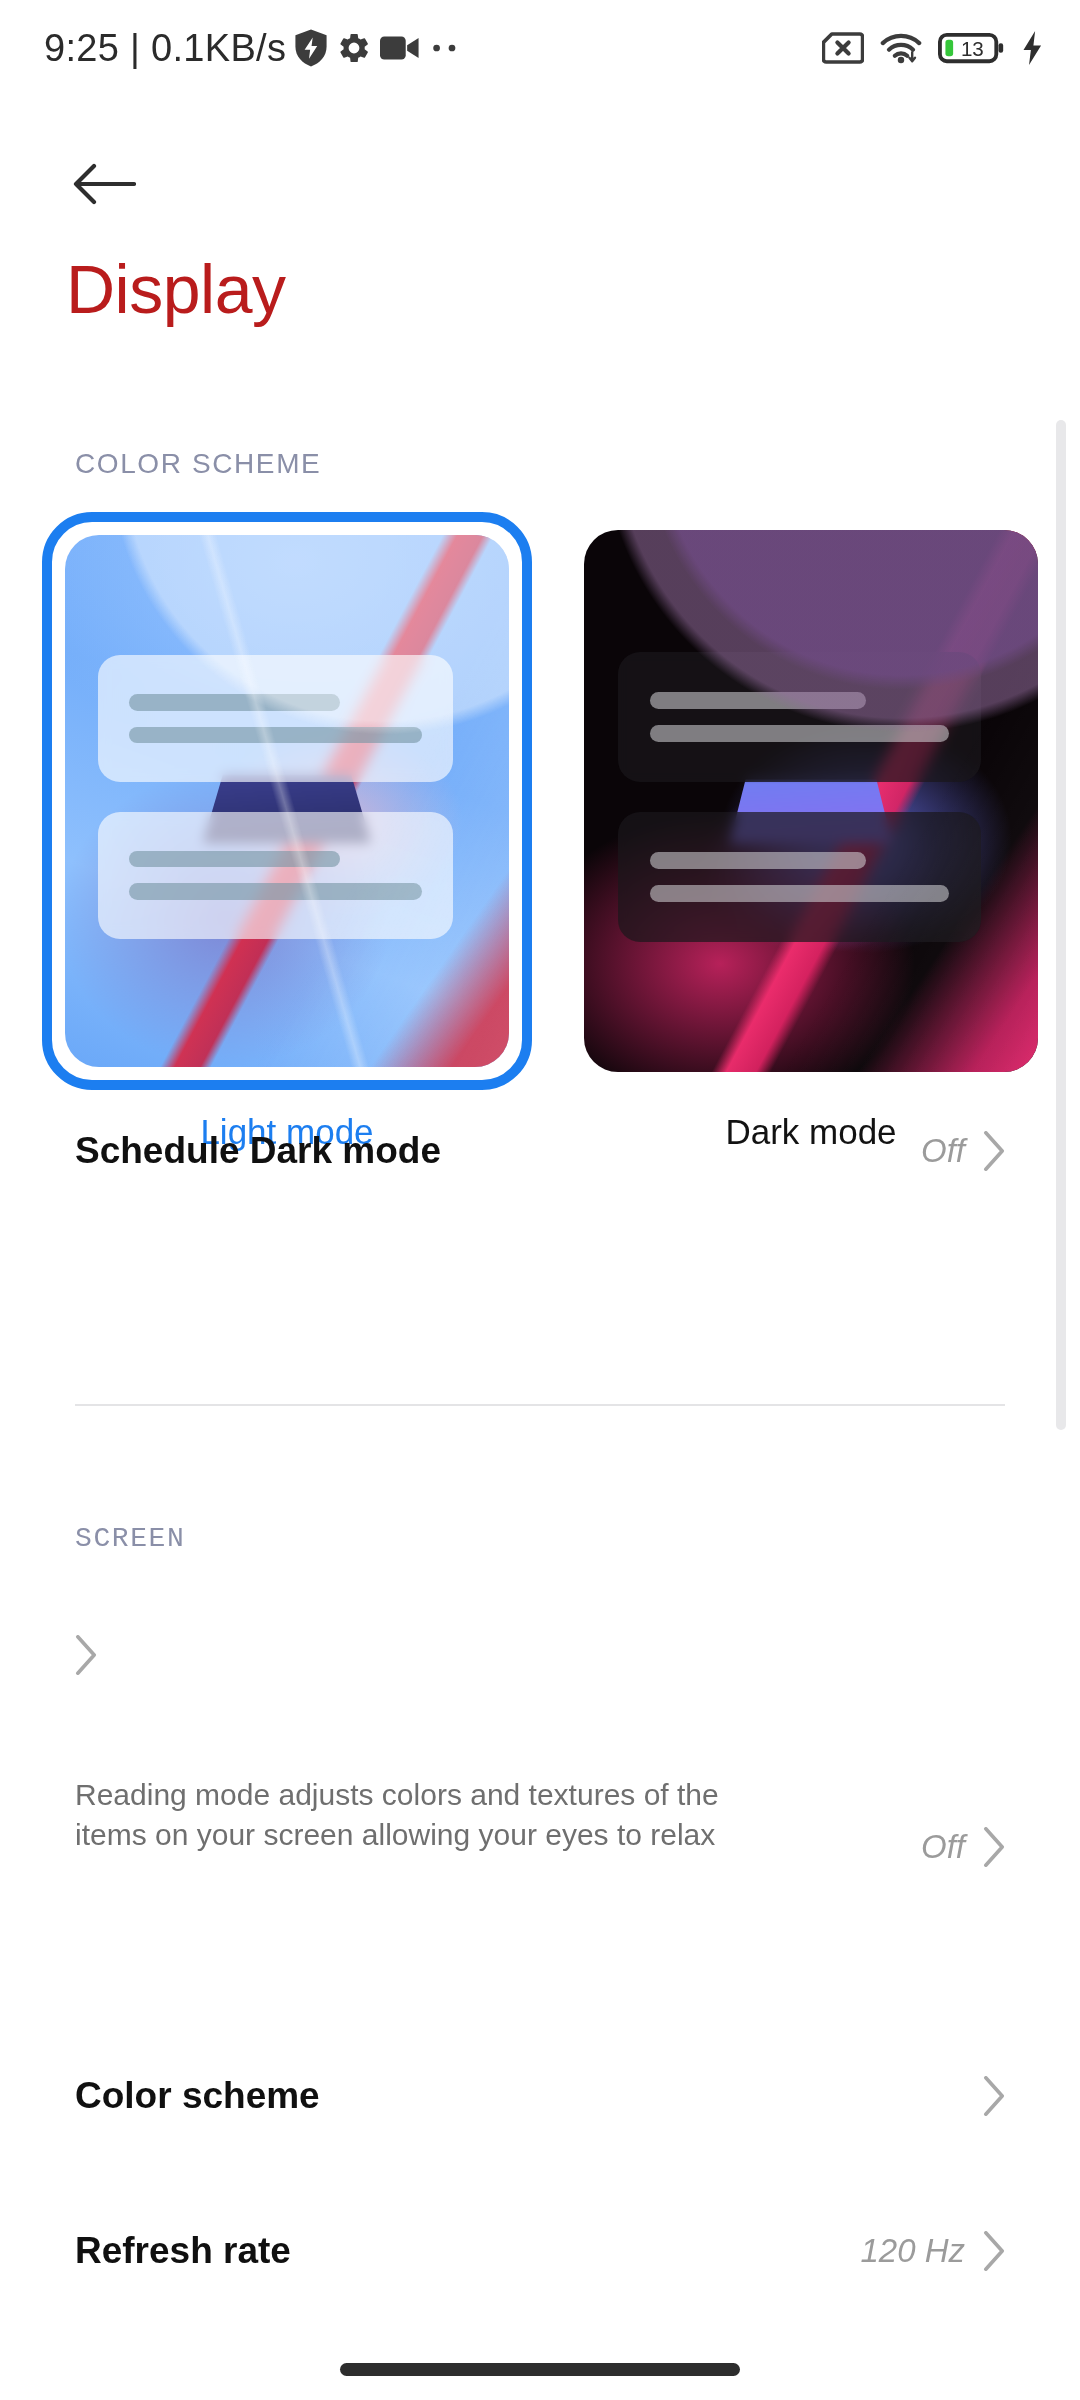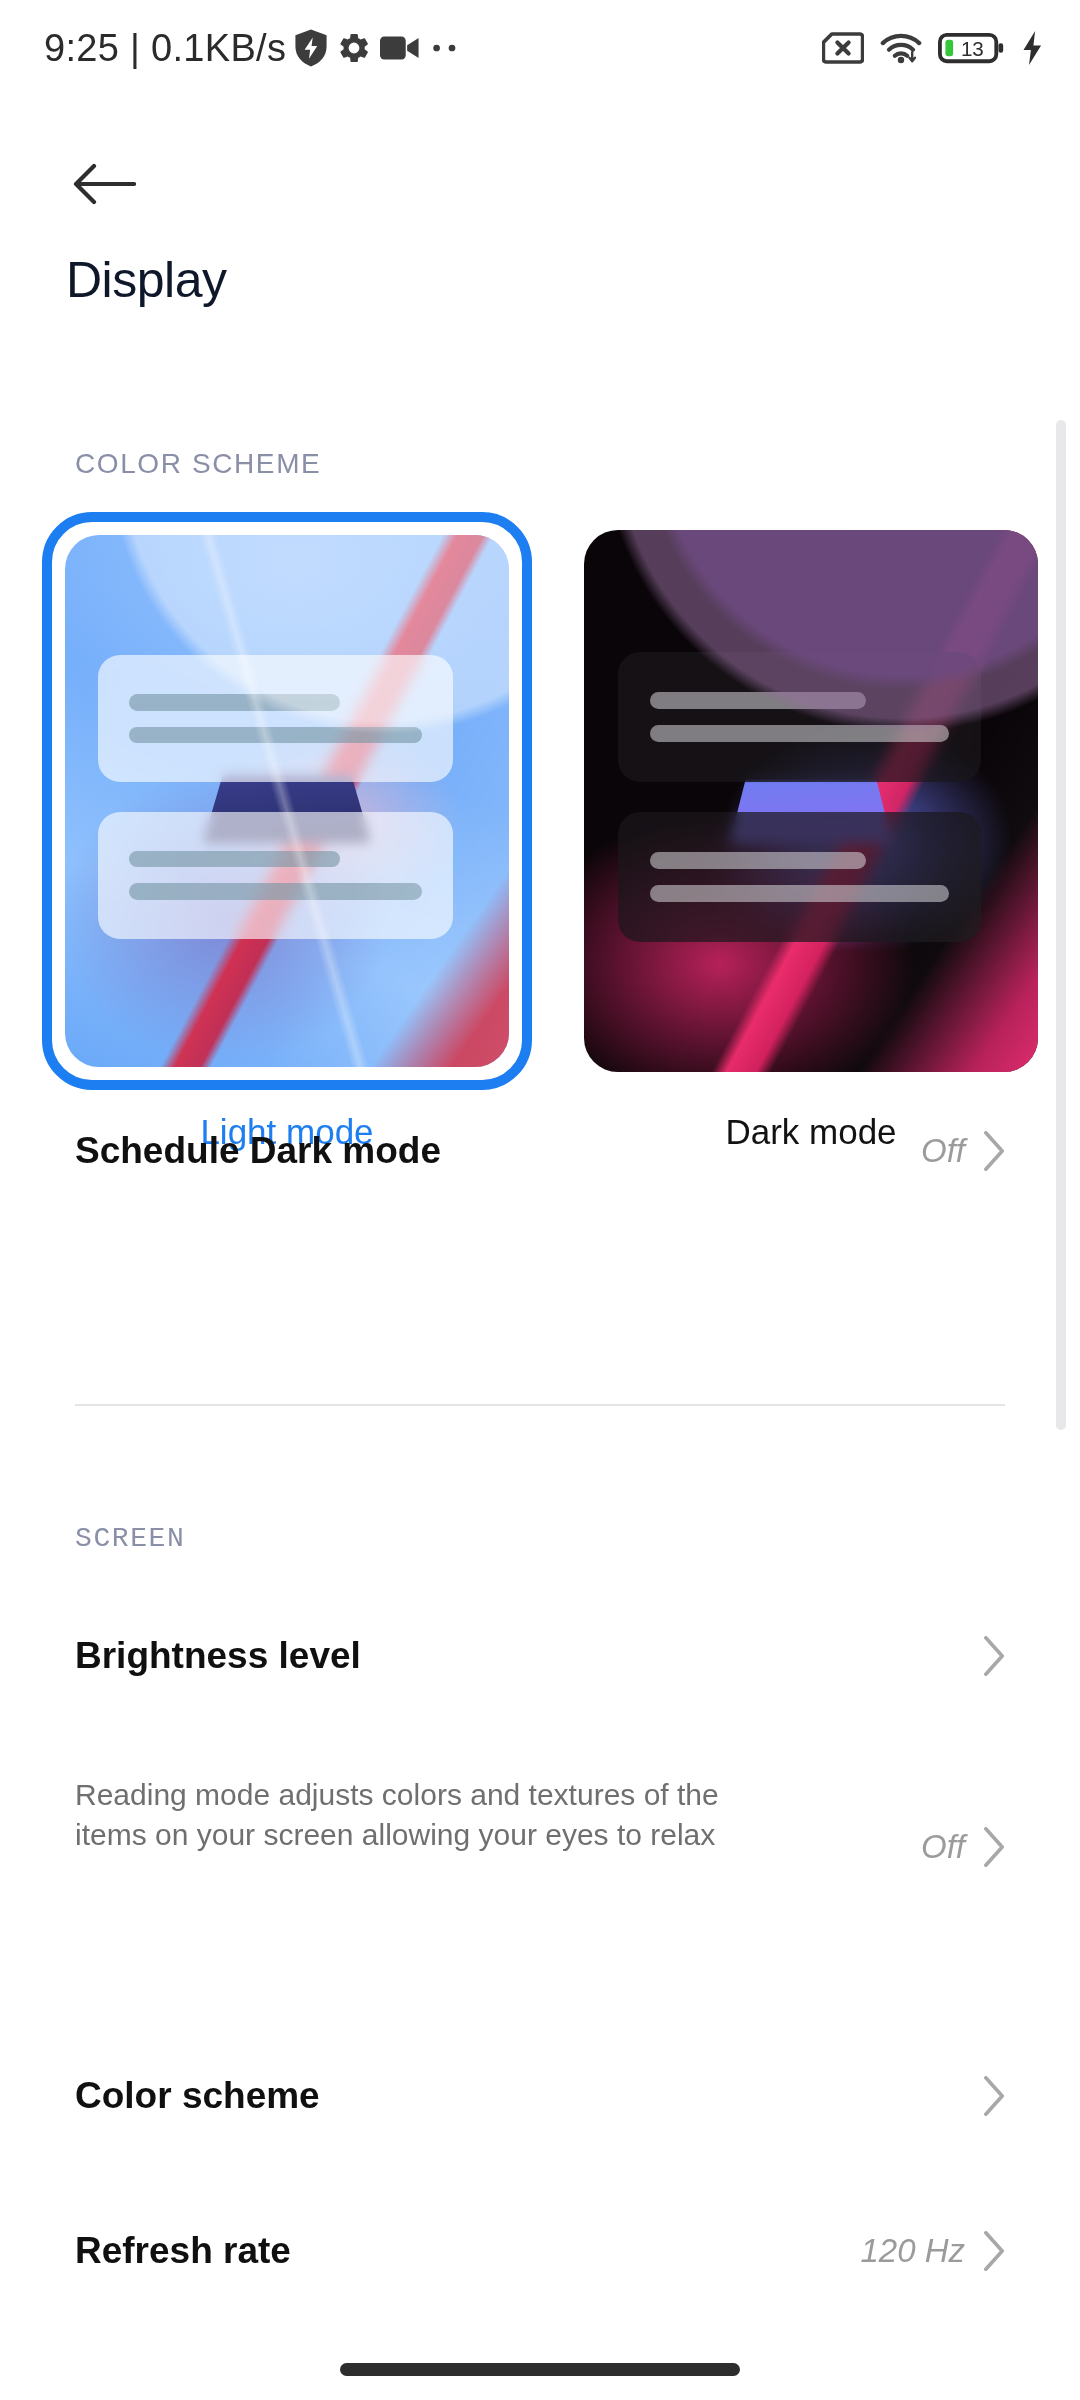--- a/index.html
+++ b/index.html
@@ -26,21 +26,21 @@
   .ic{ display:block; }
 
   
   .back-btn{
     position:absolute; left:60px; top:140px;
     width:88px; height:88px;
     display:flex; align-items:center; justify-content:center;
   }
   .page-title{
     position:absolute; left:66px; top:255px;
-    font-size:50px; font-weight:300; color:#0f172a;
+    font-size:68px; font-weight:300; color:#b91c1c;
     letter-spacing:-0.5px; line-height:1;
   }
 
   
   .section-label{
     position:absolute; left:75px;
     font-size:28px; font-weight:400; letter-spacing:1.6px;
     color:#8a8fa8;
   }
   #lbl-color-scheme{ top:448px; }
@@ -300,23 +300,20 @@
         <path d="M1.5 1 L10.5 11 L1.5 21" stroke="#a8a8a8" stroke-width="2" fill="none" stroke-linecap="round" stroke-linejoin="round"></path>
       </svg>
     </div>
   </div>
 
   <div class="divider"></div>
 
   <div class="section-label" id="lbl-screen">SCREEN</div>
 
   <div class="row" id="row-brightness">
-    <div class="row-texts">
-      <div class="row-title">Brightness level</div>
-    </div>
     <div class="row-right">
       <svg class="chev" width="22" height="40" viewBox="0 0 12 22">
         <path d="M1.5 1 L10.5 11 L1.5 21" stroke="#a8a8a8" stroke-width="2" fill="none" stroke-linecap="round" stroke-linejoin="round"></path>
       </svg>
     </div>
   </div>
 
   <div class="row" id="row-reading">
     <div class="row-texts">
       <div class="row-desc">Reading mode adjusts colors and textures of the items on your screen allowing your eyes to relax</div>

